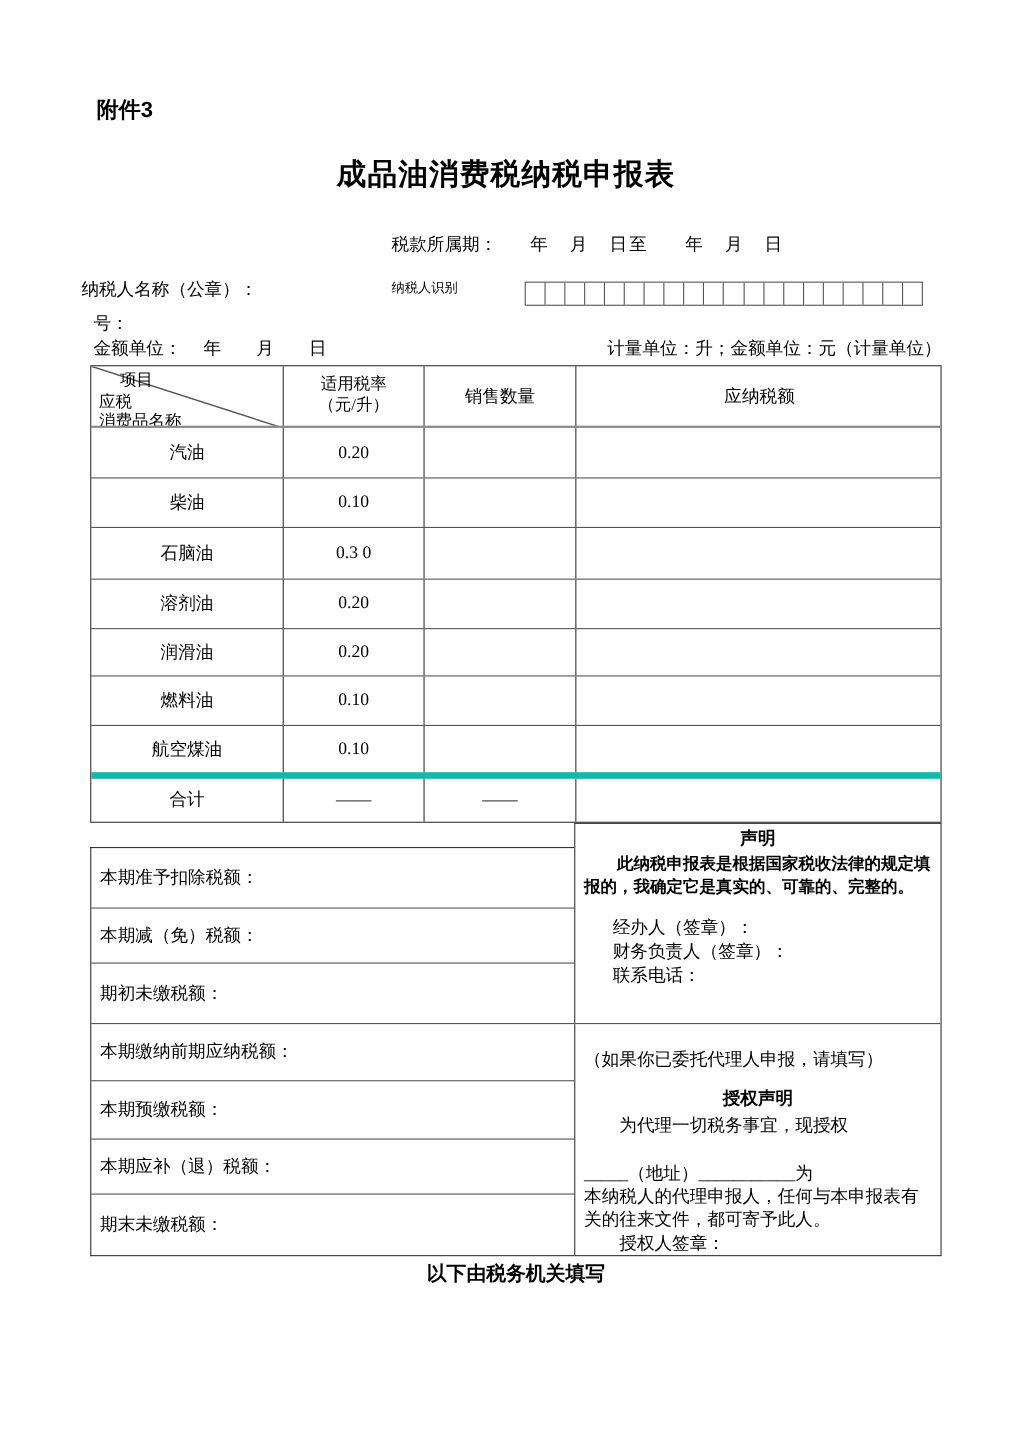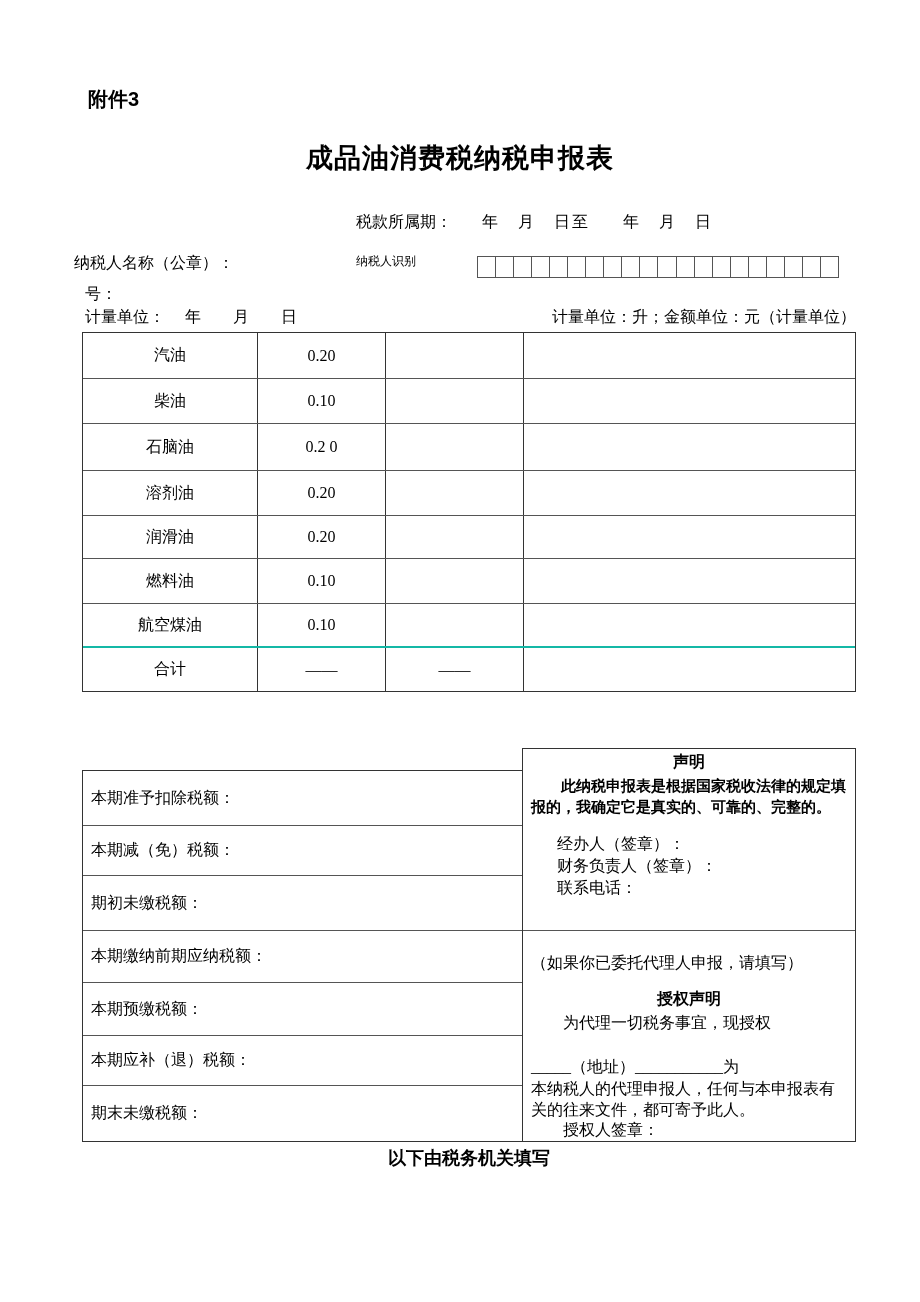--- a/index.html
+++ b/index.html
@@ -24,21 +24,21 @@
   .tp-idlabel2{position:absolute;left:85px;top:284px;font-size:16px;}
   .filldate{position:absolute;left:85px;top:307px;font-size:16px;white-space:nowrap;}
   .filldate .seg{margin-left:20px;}
   .units{position:absolute;right:64px;top:307px;font-size:16px;white-space:nowrap;}
 
   
   .rate-table{position:absolute;left:82px;top:332px;width:774px;box-sizing:border-box;
               border:1px solid #333;}
   .trow{display:grid;grid-template-columns:174px 128px 138px 334px;box-sizing:border-box;}
   .trow.bt{border-top:1px solid #555;}
-  .trow.bt2{border-top:2px solid #14b8a6;}
+  .trow.bt2{border-top:6px solid #14b8a6;}
   .thead{border-bottom:2px solid #888;}
   .cell{box-sizing:border-box;display:flex;align-items:center;justify-content:center;
         font-size:16px;overflow:hidden;}
   .cell.bl{border-left:1px solid #333;}
   .hc{flex-direction:column;line-height:19px;font-size:15px;}
   .corner{position:relative;display:block;}
   .corner svg{position:absolute;left:0;top:0;}
   .corner .c-item{position:absolute;left:26px;top:3px;font-size:15px;}
   .corner .c-sub1{position:absolute;left:7px;top:23px;font-size:15px;}
   .corner .c-sub2{position:absolute;left:7px;top:40px;font-size:15px;}
@@ -102,41 +102,57 @@
     <span class="id-cell"></span>
     <span class="id-cell"></span>
     <span class="id-cell"></span>
     <span class="id-cell"></span>
     <span class="id-cell"></span>
   </div>
 
   <div class="tp-idlabel2">号：</div>
 
   <div class="filldate">
-    <span>计量单位：</span><span class="seg">年　　月　　日</span>
+    <span>金额单位：</span><span class="seg">年　　月　　日</span>
   </div>
   <div class="units">计量单位：升；金额单位：元（计量单位）</div>
 
   <div class="rate-table">
+    <div class="trow thead" style="height:56px;">
+      <div class="cell corner">
+        <svg width="174" height="56" viewBox="0 0 174 56">
+          <line x1="0" y1="0" x2="174" y2="56" stroke="#555" stroke-width="1.3"></line>
+        </svg>
+        <span class="c-item">项目</span>
+        <span class="c-sub1">应税</span>
+        <span class="c-sub2">消费品名称</span>
+      </div>
+      <div class="cell bl hc">
+        <div>适用税率</div>
+        <div>（元/升）</div>
+      </div>
+      <div class="cell bl">销售数量</div>
+      <div class="cell bl">应纳税额</div>
+    </div>
 
     <div class="trow" style="height:45px;">
       <div class="cell">汽油</div>
       <div class="cell bl">0.20</div>
       <div class="cell bl"></div>
       <div class="cell bl"></div>
     </div>
     <div class="trow bt" style="height:45px;">
       <div class="cell">柴油</div>
       <div class="cell bl">0.10</div>
       <div class="cell bl"></div>
       <div class="cell bl"></div>
     </div>
     <div class="trow bt" style="height:47px;">
       <div class="cell">石脑油</div>
-      <div class="cell bl">0.2 0</div>
+      <div class="cell bl">0.3 0</div>
       <div class="cell bl"></div>
       <div class="cell bl"></div>
     </div>
     <div class="trow bt" style="height:45px;">
       <div class="cell">溶剂油</div>
       <div class="cell bl">0.20</div>
       <div class="cell bl"></div>
       <div class="cell bl"></div>
     </div>
     <div class="trow bt" style="height:43px;">

